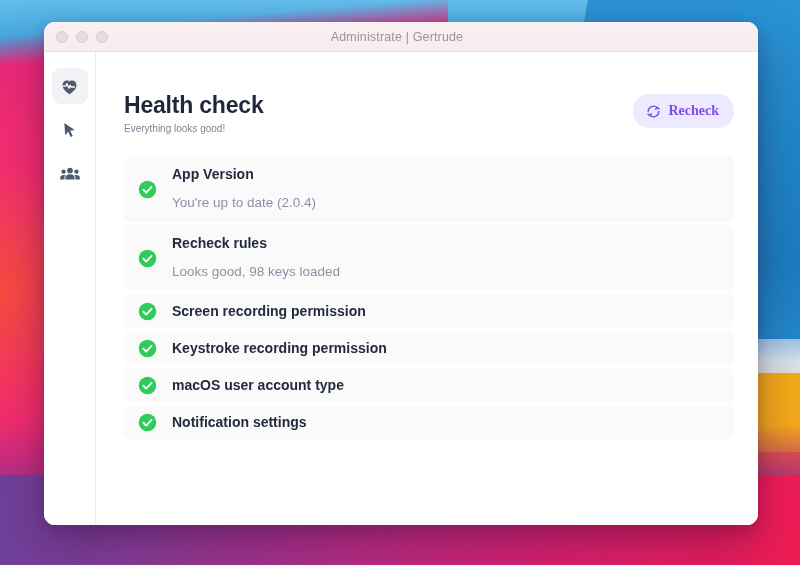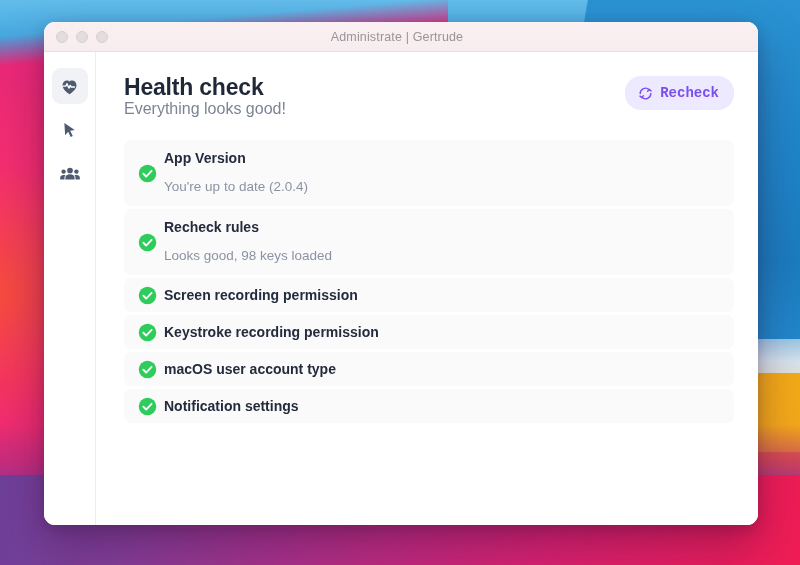--- a/index.html
+++ b/index.html
@@ -177,72 +177,73 @@
   }
   .side-item.active {
     background: #f1f2f6;
   }
   .side-item svg { display: block; }
 
   
   .main {
     flex: 1;
     background: #ffffff;
-    padding: 22px 24px 0 28px;
+    padding: 40px 24px 0 28px;
     min-width: 0;
     overflow: hidden;
   }
 
   .header {
     display: flex;
     align-items: flex-start;
     justify-content: space-between;
   }
   .page-title {
     font-size: 23px;
     font-weight: bold;
     color: #1f2738;
     letter-spacing: -0.2px;
     line-height: 1.15;
   }
   .page-sub {
-    font-size: 16px;
+    font-size: 10px;
     color: #7c8494;
+    margin-top: 5px;
   }
 
   .recheck {
     display: inline-flex;
     align-items: center;
     gap: 7px;
     background: #ede9fe;
     color: #7c4ef0;
     border: none;
     border-radius: 16px;
-    font-family: Liberation Mono, monospace;
+    font-family: Liberation Serif, serif;
     font-size: 14px;
     font-weight: bold;
     padding: 9px 15px 9px 13px;
     cursor: pointer;
     margin-top: 2px;
   }
   .recheck svg { display: block; }
 
   
   .checklist {
     margin-top: 22px;
     display: flex;
     flex-direction: column;
     gap: 3px;
   }
   .check-row {
     background: #fafafb;
     border-radius: 7px;
     display: flex;
     align-items: center;
-    gap: 7px;
+    gap: 15px;
     padding: 0 14px;
     min-height: 34px;
   }
   .check-row.two-line {
     min-height: 55px;
     padding-top: 9px;
     padding-bottom: 9px;
   }
   .check-icon {
     flex: 0 0 19px;

